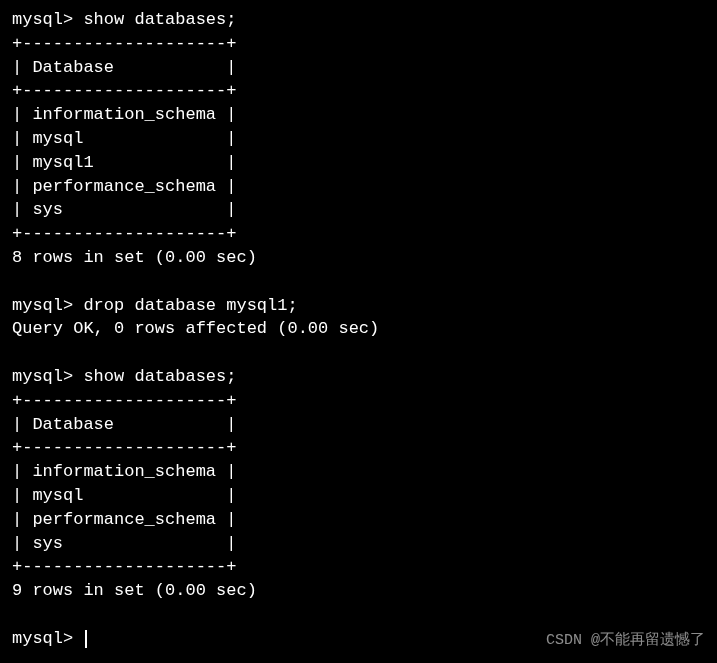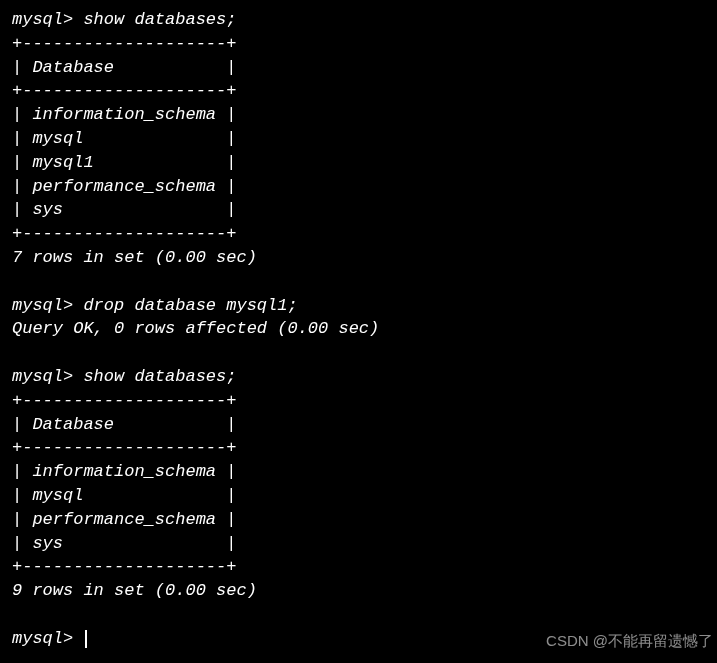--- a/index.html
+++ b/index.html
@@ -15,59 +15,58 @@
       line-height: 1.4;
       padding: 8px 12px;
       width: 717px;
       height: 663px;
       overflow: hidden;
       position: relative;
       font-weight: 500;
     }
     .line {
       white-space: pre;
-      font-style: italic;
     }
     .prompt {
       display: inline;
     }
     .cmd {
       display: inline;
     }
     .cursor {
       display: inline-block;
       width: 2px;
       height: 18px;
       background: #fff;
       vertical-align: text-bottom;
       margin-left: 2px;
     }
     .watermark {
       position: absolute;
       bottom: 12px;
-      right: 4px;
+      right: 12px;
       color: rgba(255,255,255,0.55);
       font-size: 15px;
-      font-family: Liberation Sans, sans-serif;
+      font-family: Liberation Mono, monospace;
     }
   </style>
 </head>
 <body>
 
 <div class="line"><span class="prompt">mysql&gt; </span><span class="cmd">show databases;</span></div>
 <div class="line">+--------------------+</div>
 <div class="line">| Database           |</div>
 <div class="line">+--------------------+</div>
 <div class="line">| information_schema |</div>
 <div class="line">| mysql              |</div>
 <div class="line">| mysql1             |</div>
 <div class="line">| performance_schema |</div>
 <div class="line">| sys                |</div>
 <div class="line">+--------------------+</div>
-<div class="line">7 rows in set (0.00 sec)</div>
+<div class="line">8 rows in set (0.00 sec)</div>
 <div class="line">&nbsp;</div>
 <div class="line"><span class="prompt">mysql&gt; </span><span class="cmd">drop database mysql1;</span></div>
 <div class="line">Query OK, 0 rows affected (0.00 sec)</div>
 <div class="line">&nbsp;</div>
 <div class="line"><span class="prompt">mysql&gt; </span><span class="cmd">show databases;</span></div>
 <div class="line">+--------------------+</div>
 <div class="line">| Database           |</div>
 <div class="line">+--------------------+</div>
 <div class="line">| information_schema |</div>
 <div class="line">| mysql              |</div>

